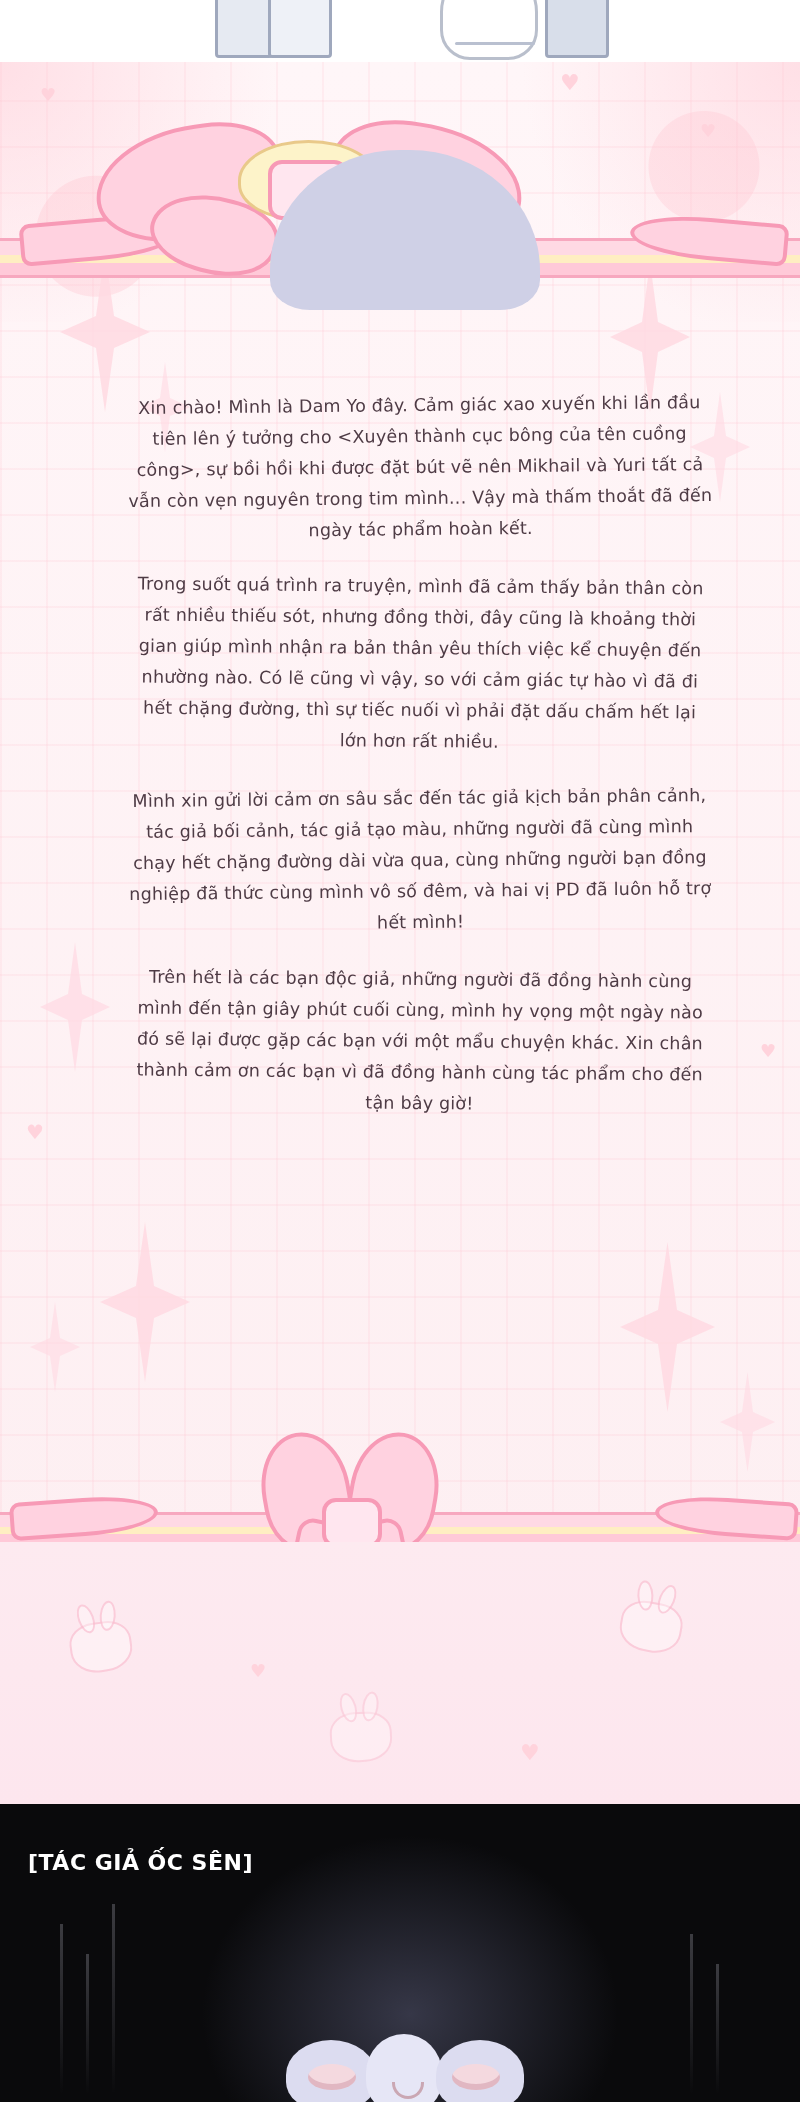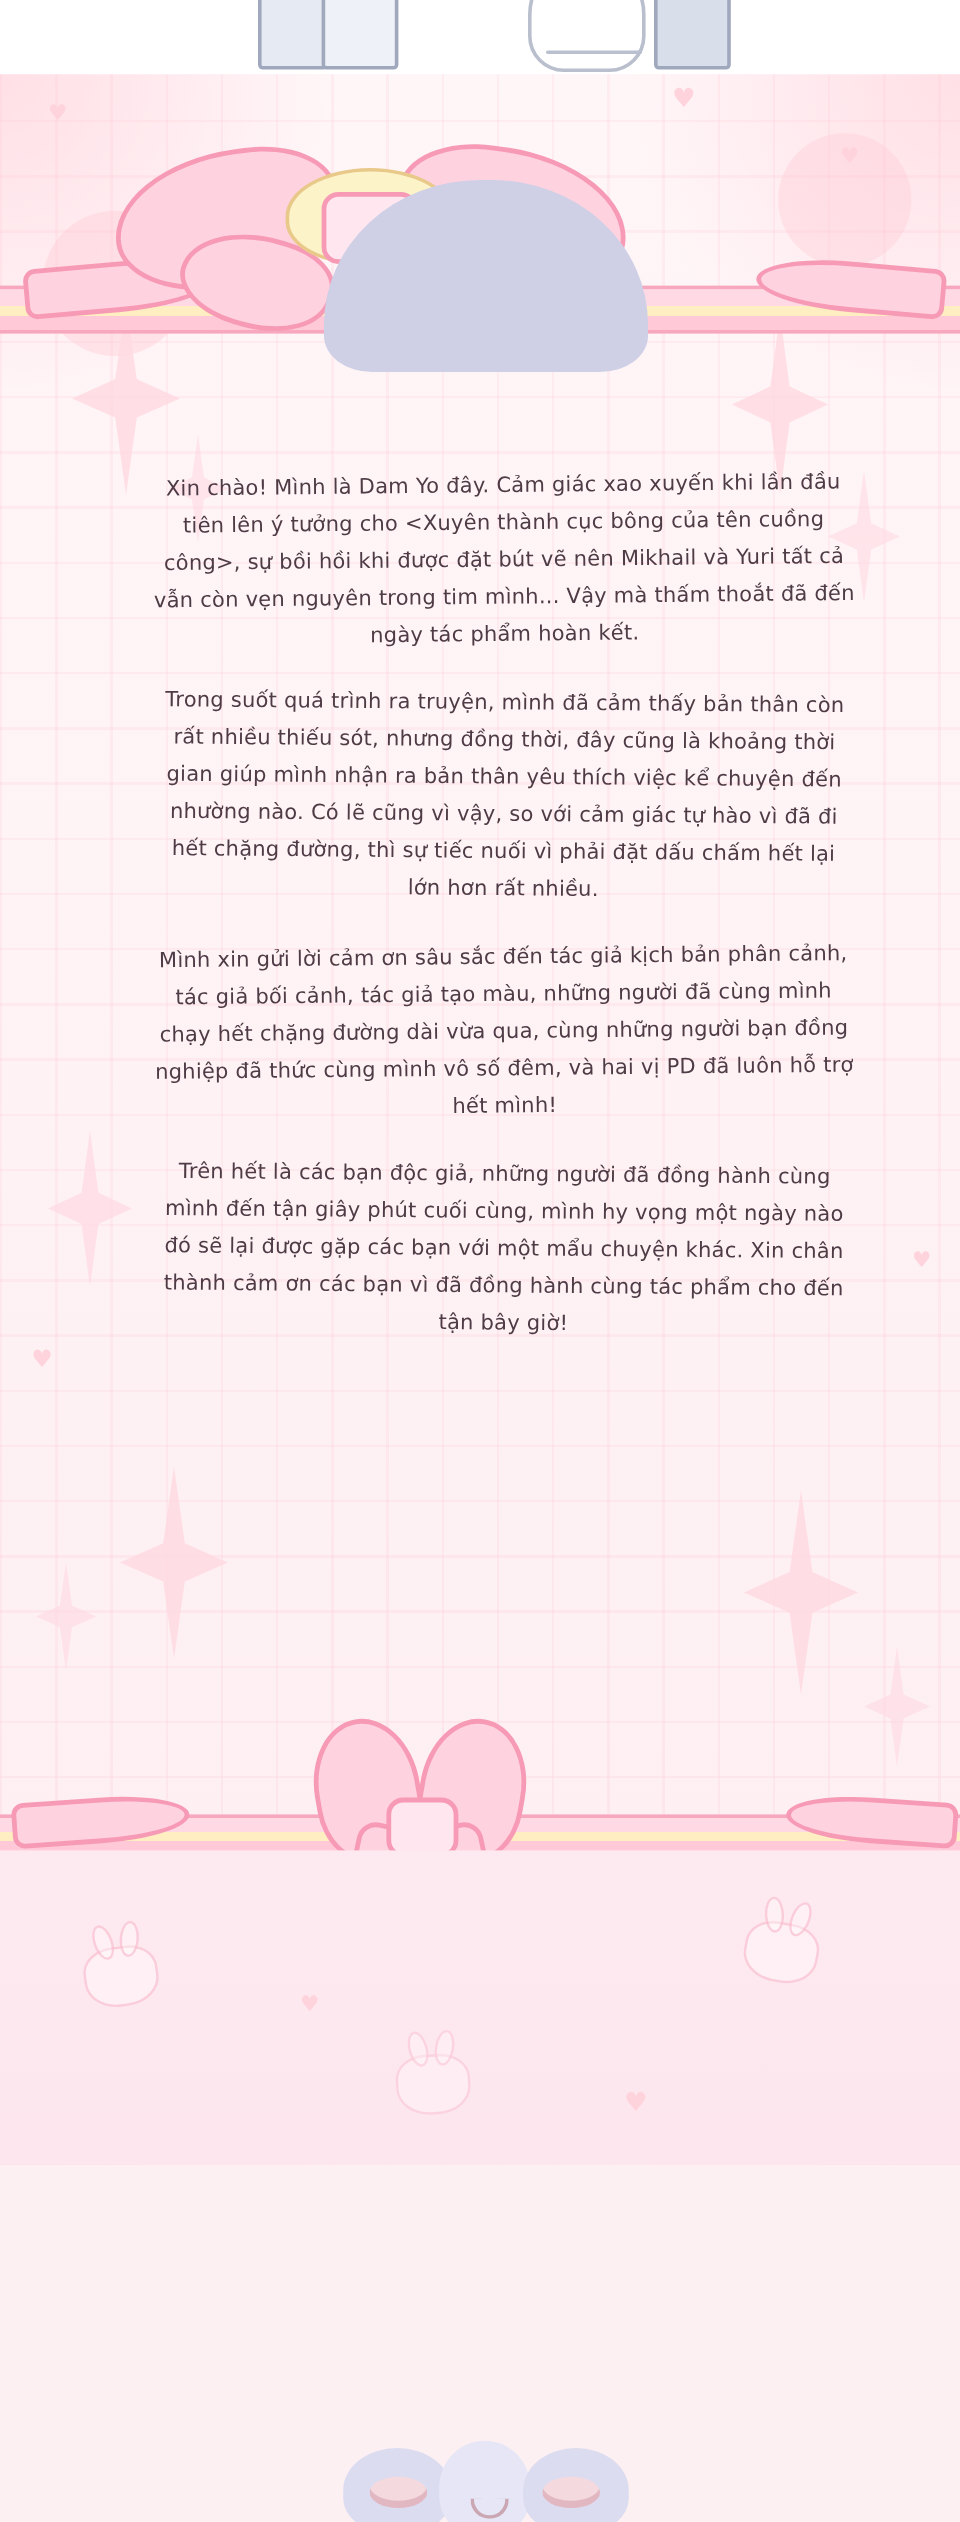--- a/index.html
+++ b/index.html
@@ -301,20 +301,29 @@
   </div>
 
   <div class="lower-pastel">
     <div class="bunny" style="left:70px;  top:80px;  transform:rotate(-8deg);"></div>
     <div class="bunny" style="left:620px; top:60px;  transform:rotate(10deg);"></div>
     <div class="bunny" style="left:330px; top:170px; transform:rotate(-3deg); opacity:.7;"></div>
     <div class="heart" style="left:250px; top:120px;">♥</div>
     <div class="heart" style="left:520px; top:200px; font-size:22px;">♥</div>
   </div>
 
+  <div class="dark-panel">
+    <div class="dark-glow"></div>
+    <div class="streak" style="left:60px;  top:120px; height:170px;"></div>
+    <div class="streak" style="left:86px;  top:150px; height:140px;"></div>
+    <div class="streak" style="left:112px; top:100px; height:190px;"></div>
+    <div class="streak" style="left:690px; top:130px; height:160px;"></div>
+    <div class="streak" style="left:716px; top:160px; height:130px;"></div>
+    <div class="credit-label">[TÁC GIẢ ỐC SÊN]</div>
+  </div>
 
   <div class="char-hair"></div>
   <div class="char-bang" style="left:286px; top:2040px; width:90px;  height:70px; background:#dcdcf0;"></div>
   <div class="char-bang" style="left:366px; top:2034px; width:76px;  height:78px; background:#e6e6f6;"></div>
   <div class="char-bang" style="left:436px; top:2040px; width:88px;  height:70px; background:#dcdcf0;"></div>
   <div class="char-eye" style="left:308px; top:2064px;"></div>
   <div class="char-eye" style="left:452px; top:2064px;"></div>
   <div class="char-mouth"></div>
 
 </div>

